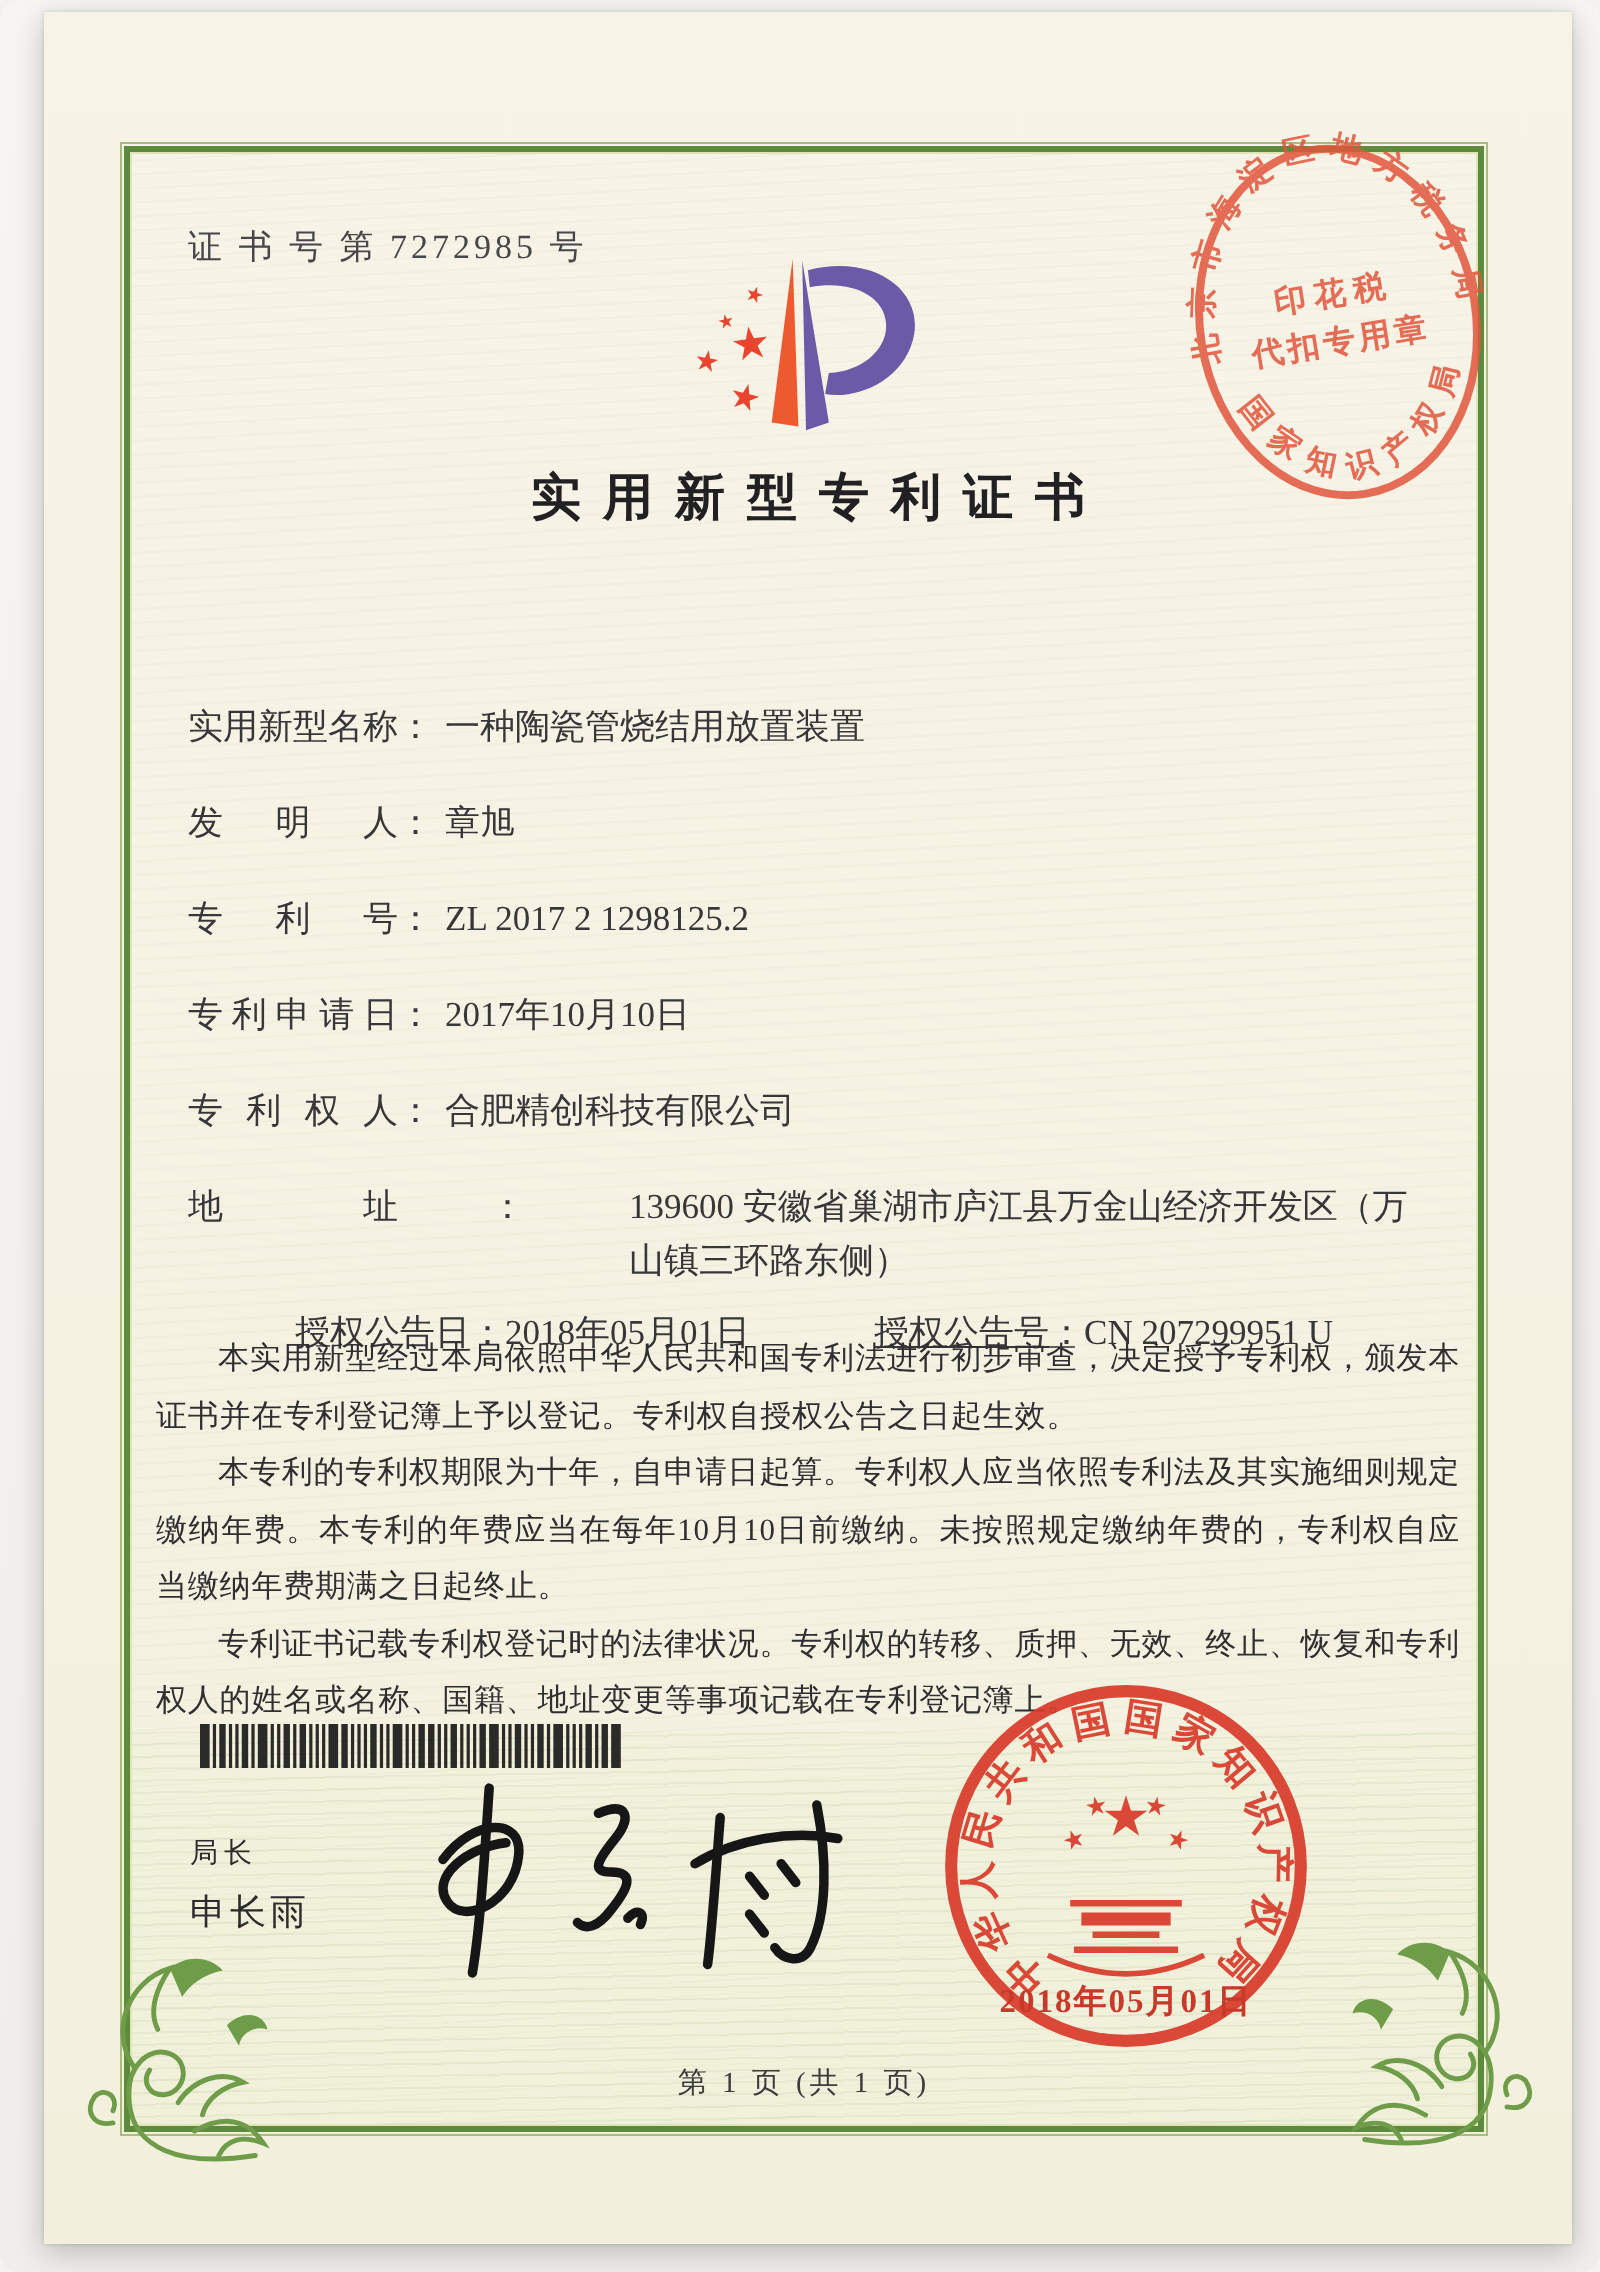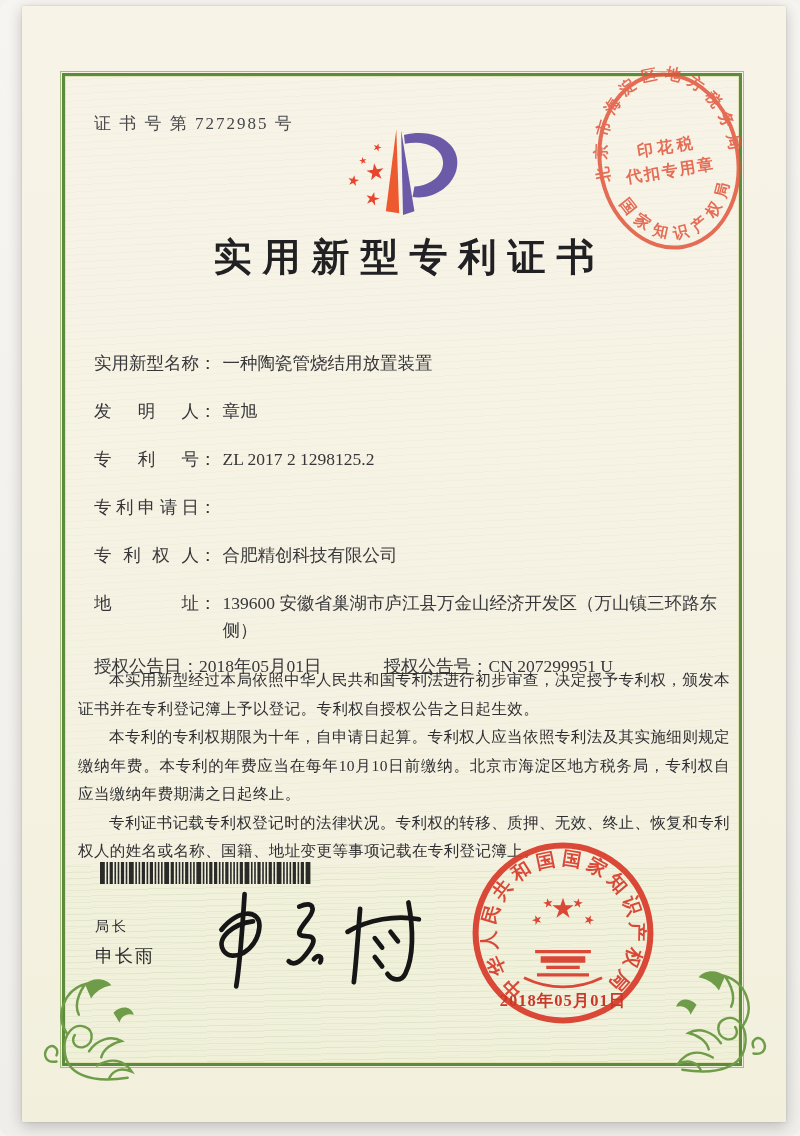--- a/index.html
+++ b/index.html
@@ -31,29 +31,29 @@
   }
   .frame::after {
     content:""; position:absolute; inset:1px;
     border:3px solid #5d8b3d;
     box-shadow:inset 0 0 0 1px #dfe3b6;
   }
   .cert-no { position:absolute; left:72px; top:106px; font-size:17px; letter-spacing:2px; color:#47474a; }
   .logo { position:absolute; left:300px; top:110px; width:162px; height:122px; }
   .doc-title {
     position:absolute; left:0; right:0; top:226px; text-align:center;
-    font-size:38px; font-weight:600; letter-spacing:11px; color:#212124; text-indent:11px;
+    font-size:25px; font-weight:600; letter-spacing:11px; color:#212124; text-indent:11px;
   }
   .fields { position:absolute; left:72px; top:332px; right:66px; font-size:17.5px; color:#37373a; }
   .field-row { display:flex; line-height:27px; margin-bottom:21px;margin-top:12px; }
-  .field-row.addr { margin-bottom:9px; }
+  .field-row.addr { margin-bottom:9px;gap:46px; }
   .f-label { display:inline-block; width:105px; text-align:justify; text-align-last:justify; flex:none; }
   .f-colon { flex:none; margin-right:6px; }
   .f-value { flex:1; }
-  .grant-row { display:flex; line-height:27px; }
+  .grant-row { display:flex; line-height:27px;justify-content:center; }
   .grant-row .pair2 { margin-left:62px;text-decoration:underline; }
   .paras {
     position:absolute; left:56px; right:56px; top:660px;
     font-size:15.5px; line-height:28.5px; color:#2f2f32;
     text-align:justify; letter-spacing:.4px;
   }
   .paras p { text-indent:2em; }
   .barcode { position:absolute; left:78px; top:856px; width:212px; height:22px; }
   .signer-title { position:absolute; left:73px; top:912px; font-size:14px; color:#2c2c2e; letter-spacing:3px; }
   .signer-name  { position:absolute; left:73px; top:938px; font-size:18px; color:#2c2c2e; letter-spacing:2px; }
@@ -132,20 +132,21 @@
         <span class="f-value">章旭</span>
       </div>
       <div class="field-row">
         <span class="f-label">专利号</span>
           <span class="f-colon">：</span>
         <span class="f-value">ZL 2017 2 1298125.2</span>
       </div>
       <div class="field-row">
         <span class="f-label">专利申请日</span>
           <span class="f-colon">：</span>
+        <span class="f-value">2017年10月10日</span>
       </div>
       <div class="field-row">
         <span class="f-label">专利权人</span>
           <span class="f-colon">：</span>
         <span class="f-value">合肥精创科技有限公司</span>
       </div>
       <div class="field-row addr">
         <span class="f-label">地址</span>
           <span class="f-colon">：</span>
         <span class="f-value">139600 安徽省巢湖市庐江县万金山经济开发区（万山镇三环路东侧）</span>
@@ -155,21 +156,21 @@
           <span>：</span>
         <span>2018年05月01日</span>
         <span class="pair2">授权公告号</span>
           <span>：</span>
         <span>CN 207299951 U</span>
       </div>
     </div>
 
     <div class="paras">
       <p>本实用新型经过本局依照中华人民共和国专利法进行初步审查，决定授予专利权，颁发本证书并在专利登记簿上予以登记。专利权自授权公告之日起生效。</p>
-      <p>本专利的专利权期限为十年，自申请日起算。专利权人应当依照专利法及其实施细则规定缴纳年费。本专利的年费应当在每年10月10日前缴纳。北京市海淀区地方税务局，专利权自应当缴纳年费期满之日起终止。</p>
+      <p>本专利的专利权期限为十年，自申请日起算。专利权人应当依照专利法及其实施细则规定缴纳年费。本专利的年费应当在每年10月10日前缴纳。未按照规定缴纳年费的，专利权自应当缴纳年费期满之日起终止。</p>
       <p>专利证书记载专利权登记时的法律状况。专利权的转移、质押、无效、终止、恢复和专利权人的姓名或名称、国籍、地址变更等事项记载在专利登记簿上。</p>
     </div>
 
     <svg class="barcode" viewBox="0 0 212 22" preserveAspectRatio="none" id="barcode-svg">
         <rect x="0.00" y="0" width="4.82" height="22" fill="#2a2a28"></rect>
         <rect x="6.42" y="0" width="1.61" height="22" fill="#2a2a28"></rect>
         <rect x="9.64" y="0" width="3.21" height="22" fill="#2a2a28"></rect>
         <rect x="14.45" y="0" width="1.61" height="22" fill="#2a2a28"></rect>
         <rect x="17.67" y="0" width="1.61" height="22" fill="#2a2a28"></rect>
         <rect x="20.88" y="0" width="3.21" height="22" fill="#2a2a28"></rect>
@@ -270,15 +271,16 @@
       <text font-size="15.5" letter-spacing="6.8" fill="#e2553c" font-weight="600">
         <textPath href="#taxTop">北京市海淀区地方税务局</textPath>
       </text>
       <text font-size="15.5" letter-spacing="7" fill="#e2553c" font-weight="600">
         <textPath href="#taxBot" startOffset="10">国家知识产权局</textPath>
       </text>
       <text x="75" y="86" text-anchor="middle" font-size="16" letter-spacing="4" fill="#e2553c" font-weight="600">印花税</text>
       <text x="75" y="110" text-anchor="middle" font-size="16" letter-spacing="2" fill="#e2553c" font-weight="600">代扣专用章</text>
     </svg>
 
+    <div class="footer">第 1 页 (共 1 页)</div>
 
   </div>
 </div>
 
 </body></html>

